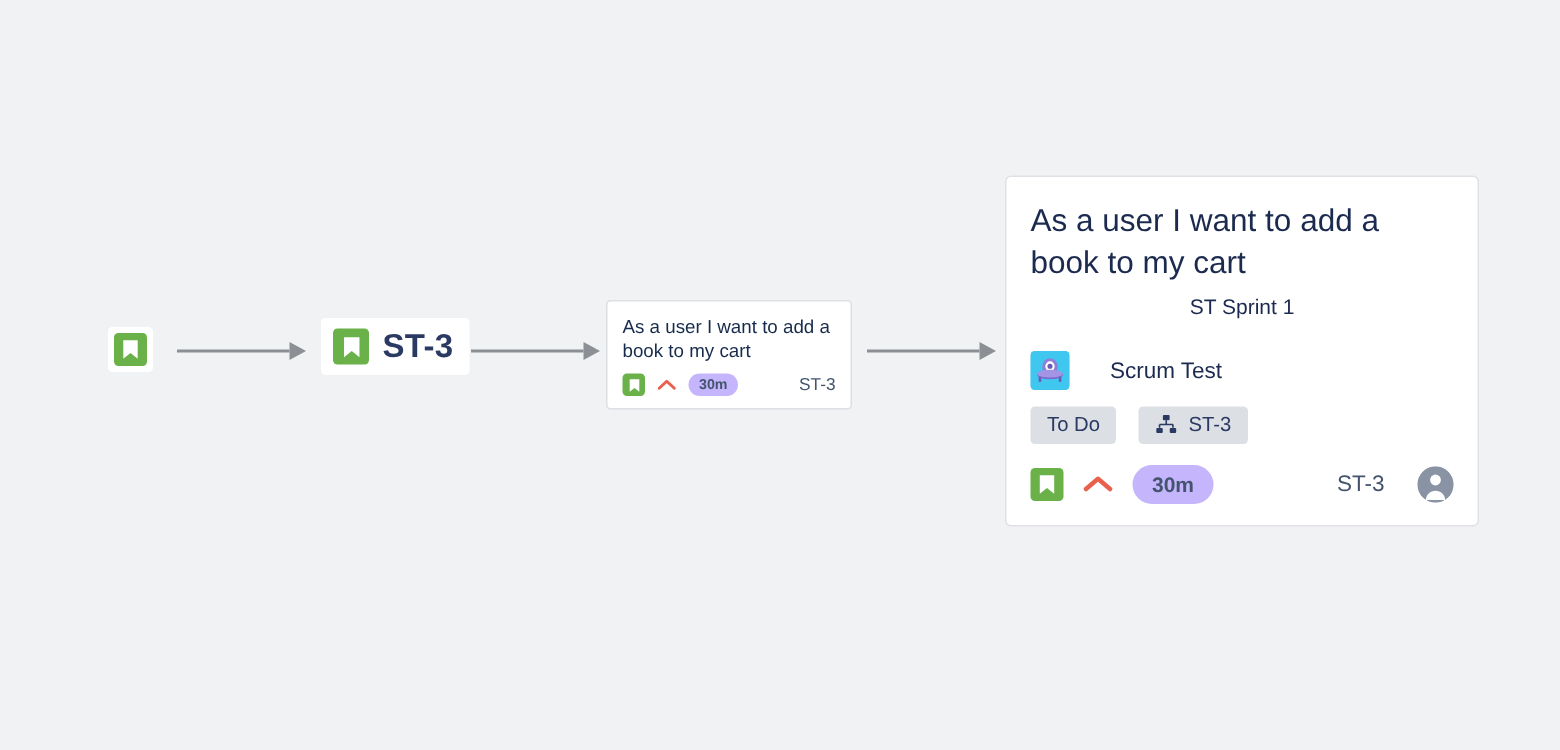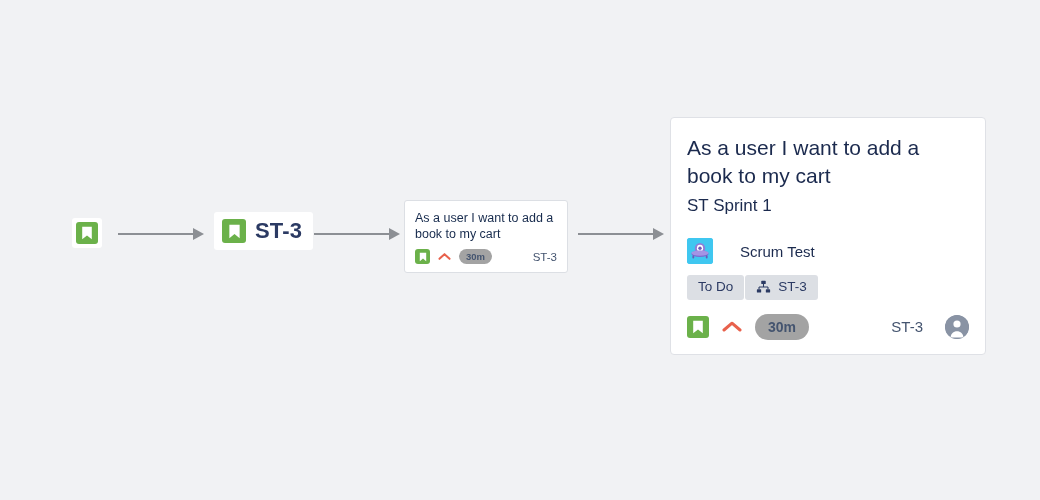--- a/index.html
+++ b/index.html
@@ -99,21 +99,21 @@
     font-size: 11.5px;
     color: #44546f;
   }
 
   
   .prio-icon { display: inline-flex; align-items: center; flex: 0 0 auto; }
   .prio-icon svg { display: block; }
 
   
   .pill {
-    background: #a3a3a3;
+    background: #c4b5fd;
     color: #44546f;
     border-radius: 10px;
     font-weight: 700;
     display: inline-flex;
     align-items: center;
     justify-content: center;
     flex: 0 0 auto;
   }
   .pill-sm { font-size: 9.5px; padding: 2px 7px; border-radius: 9px; }
   .pill-lg { font-size: 14px; padding: 5px 13px; border-radius: 13px; }
@@ -128,23 +128,24 @@
     box-sizing: border-box;
   }
   .detail-card .dc-title {
     font-size: 21px;
     line-height: 28px;
     color: #1b2a4e;
     font-weight: 400;
     margin: 0 0 6px 0;
   }
   .detail-card .dc-sprint {
-    font-size: 17px;
+    font-size: 14px;
     color: #1b2a4e;
     margin-bottom: 22px;
+    text-align: center;
   }
   .detail-card .dc-project {
     display: flex;
     align-items: center;
     gap: 27px;
     margin-bottom: 11px;
   }
   .detail-card .dc-project-name {
     font-size: 15px;
     color: #1b2a4e;
@@ -157,21 +158,21 @@
     align-items: center;
     justify-content: center;
     flex: 0 0 auto;
     overflow: hidden;
   }
   .project-avatar svg { display: block; }
 
   .detail-card .dc-badges {
     display: flex;
     align-items: center;
-    gap: 1px;
+    gap: 15px;
     margin-bottom: 14px;
   }
   .badge {
     background: #dcdfe4;
     color: #2b3a63;
     border-radius: 3px;
     font-size: 13.5px;
     padding: 5px 11px;
     display: inline-flex;
     align-items: center;

